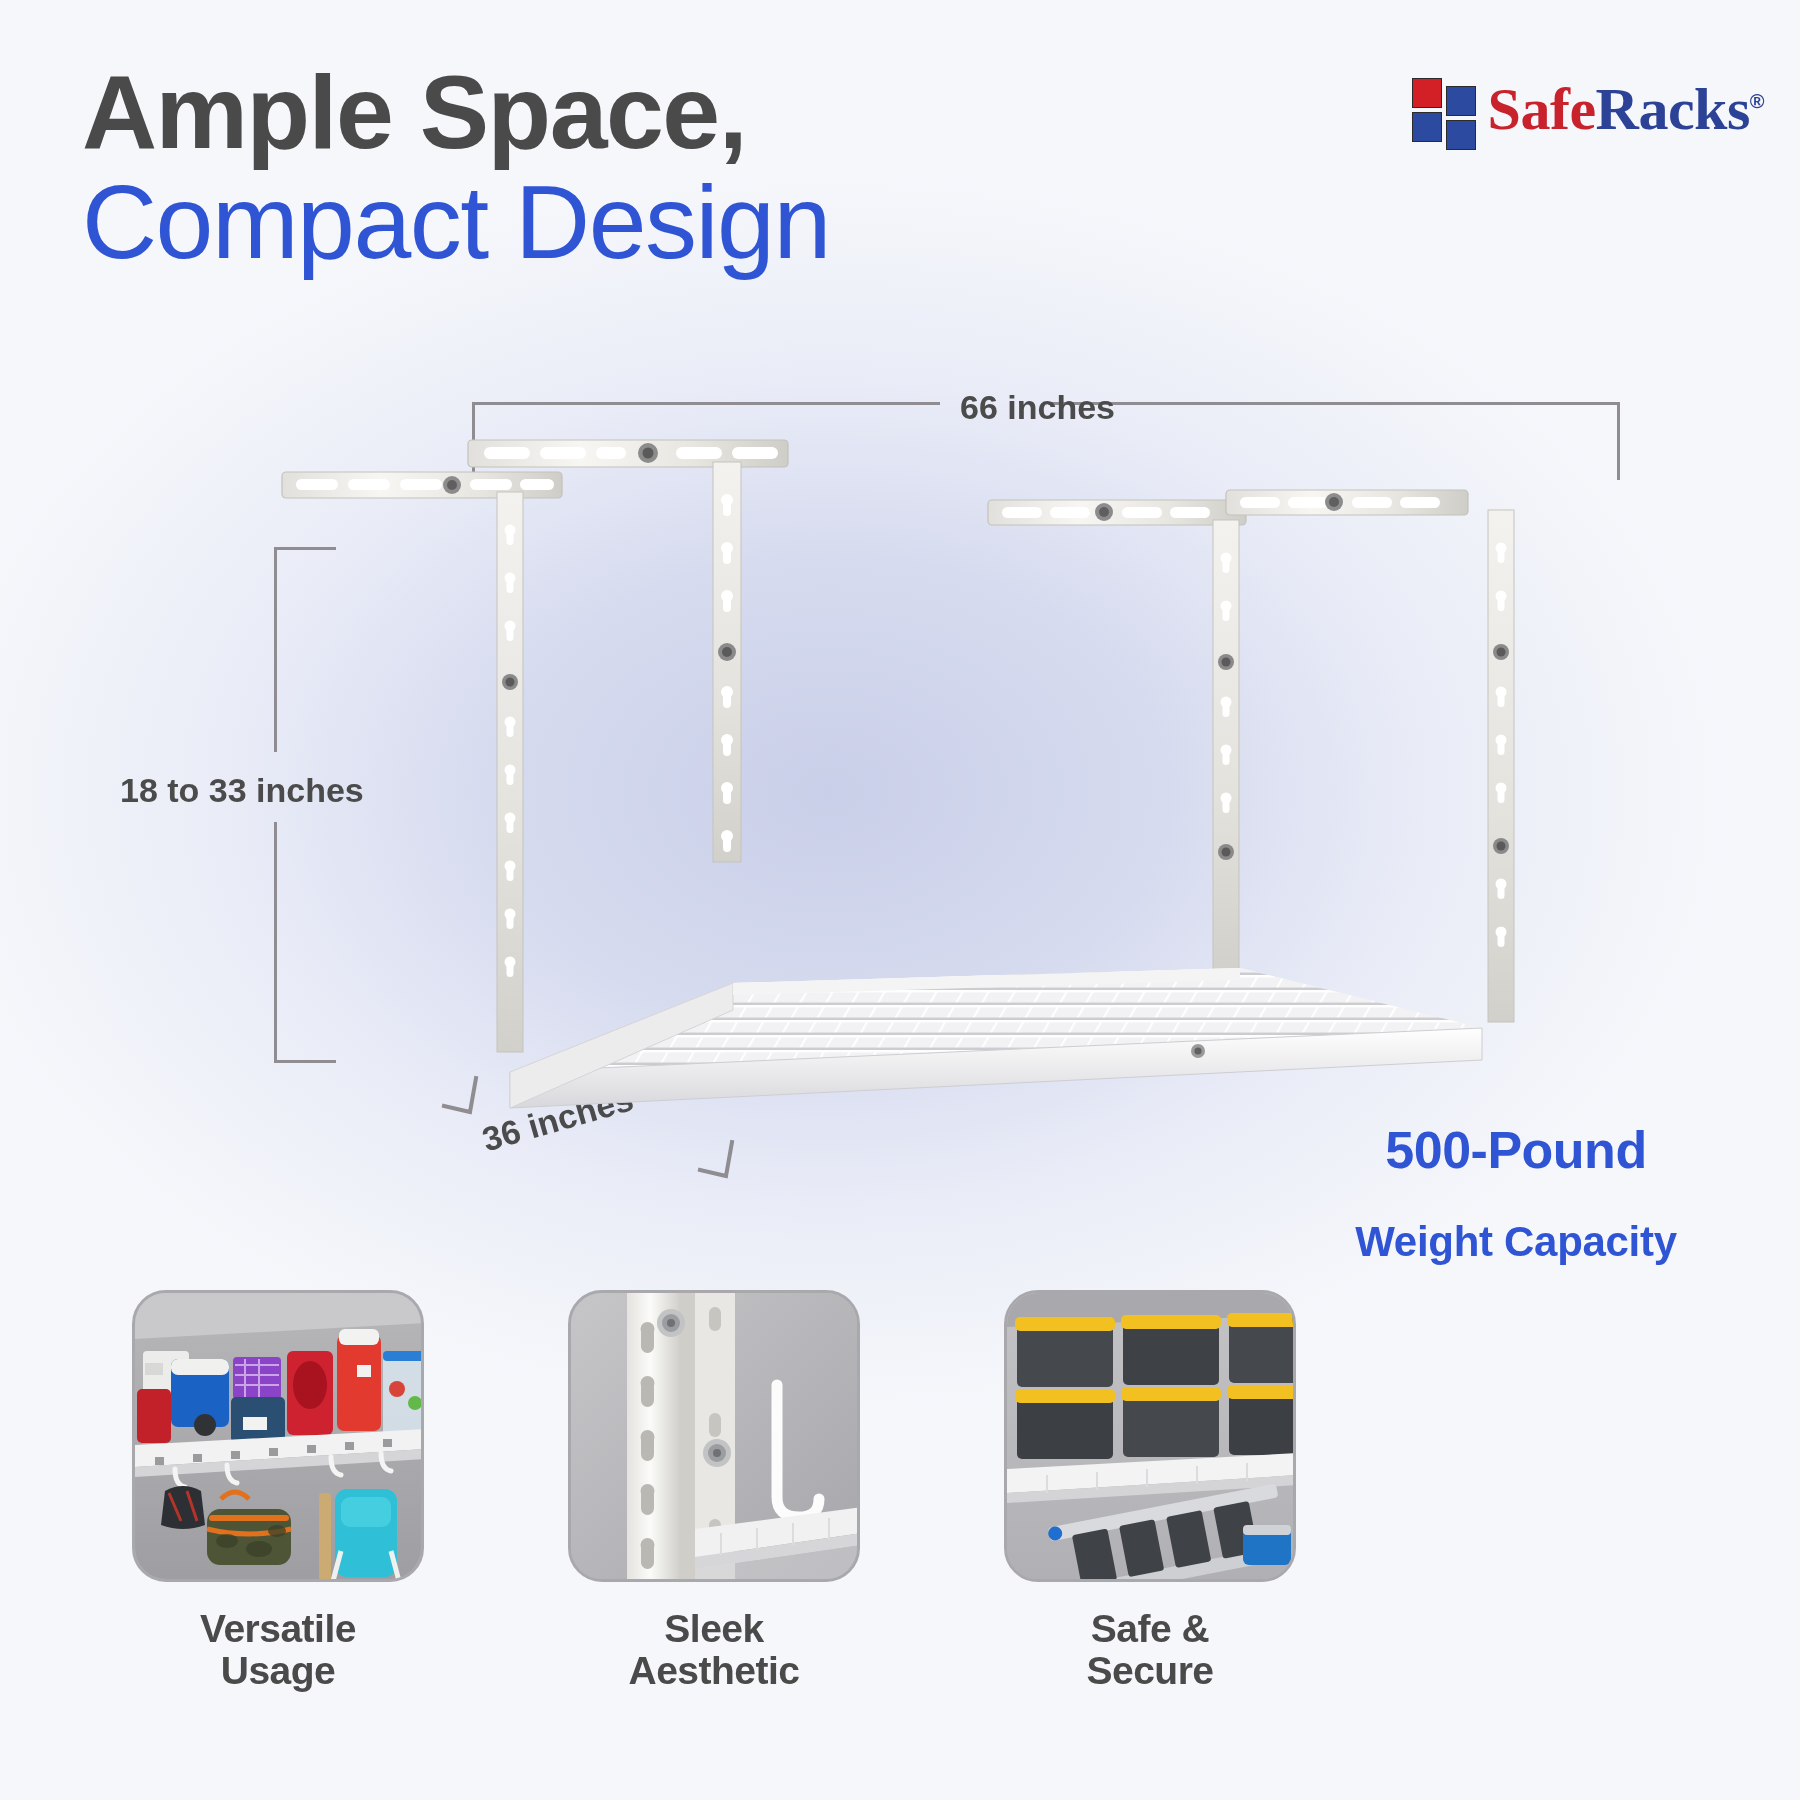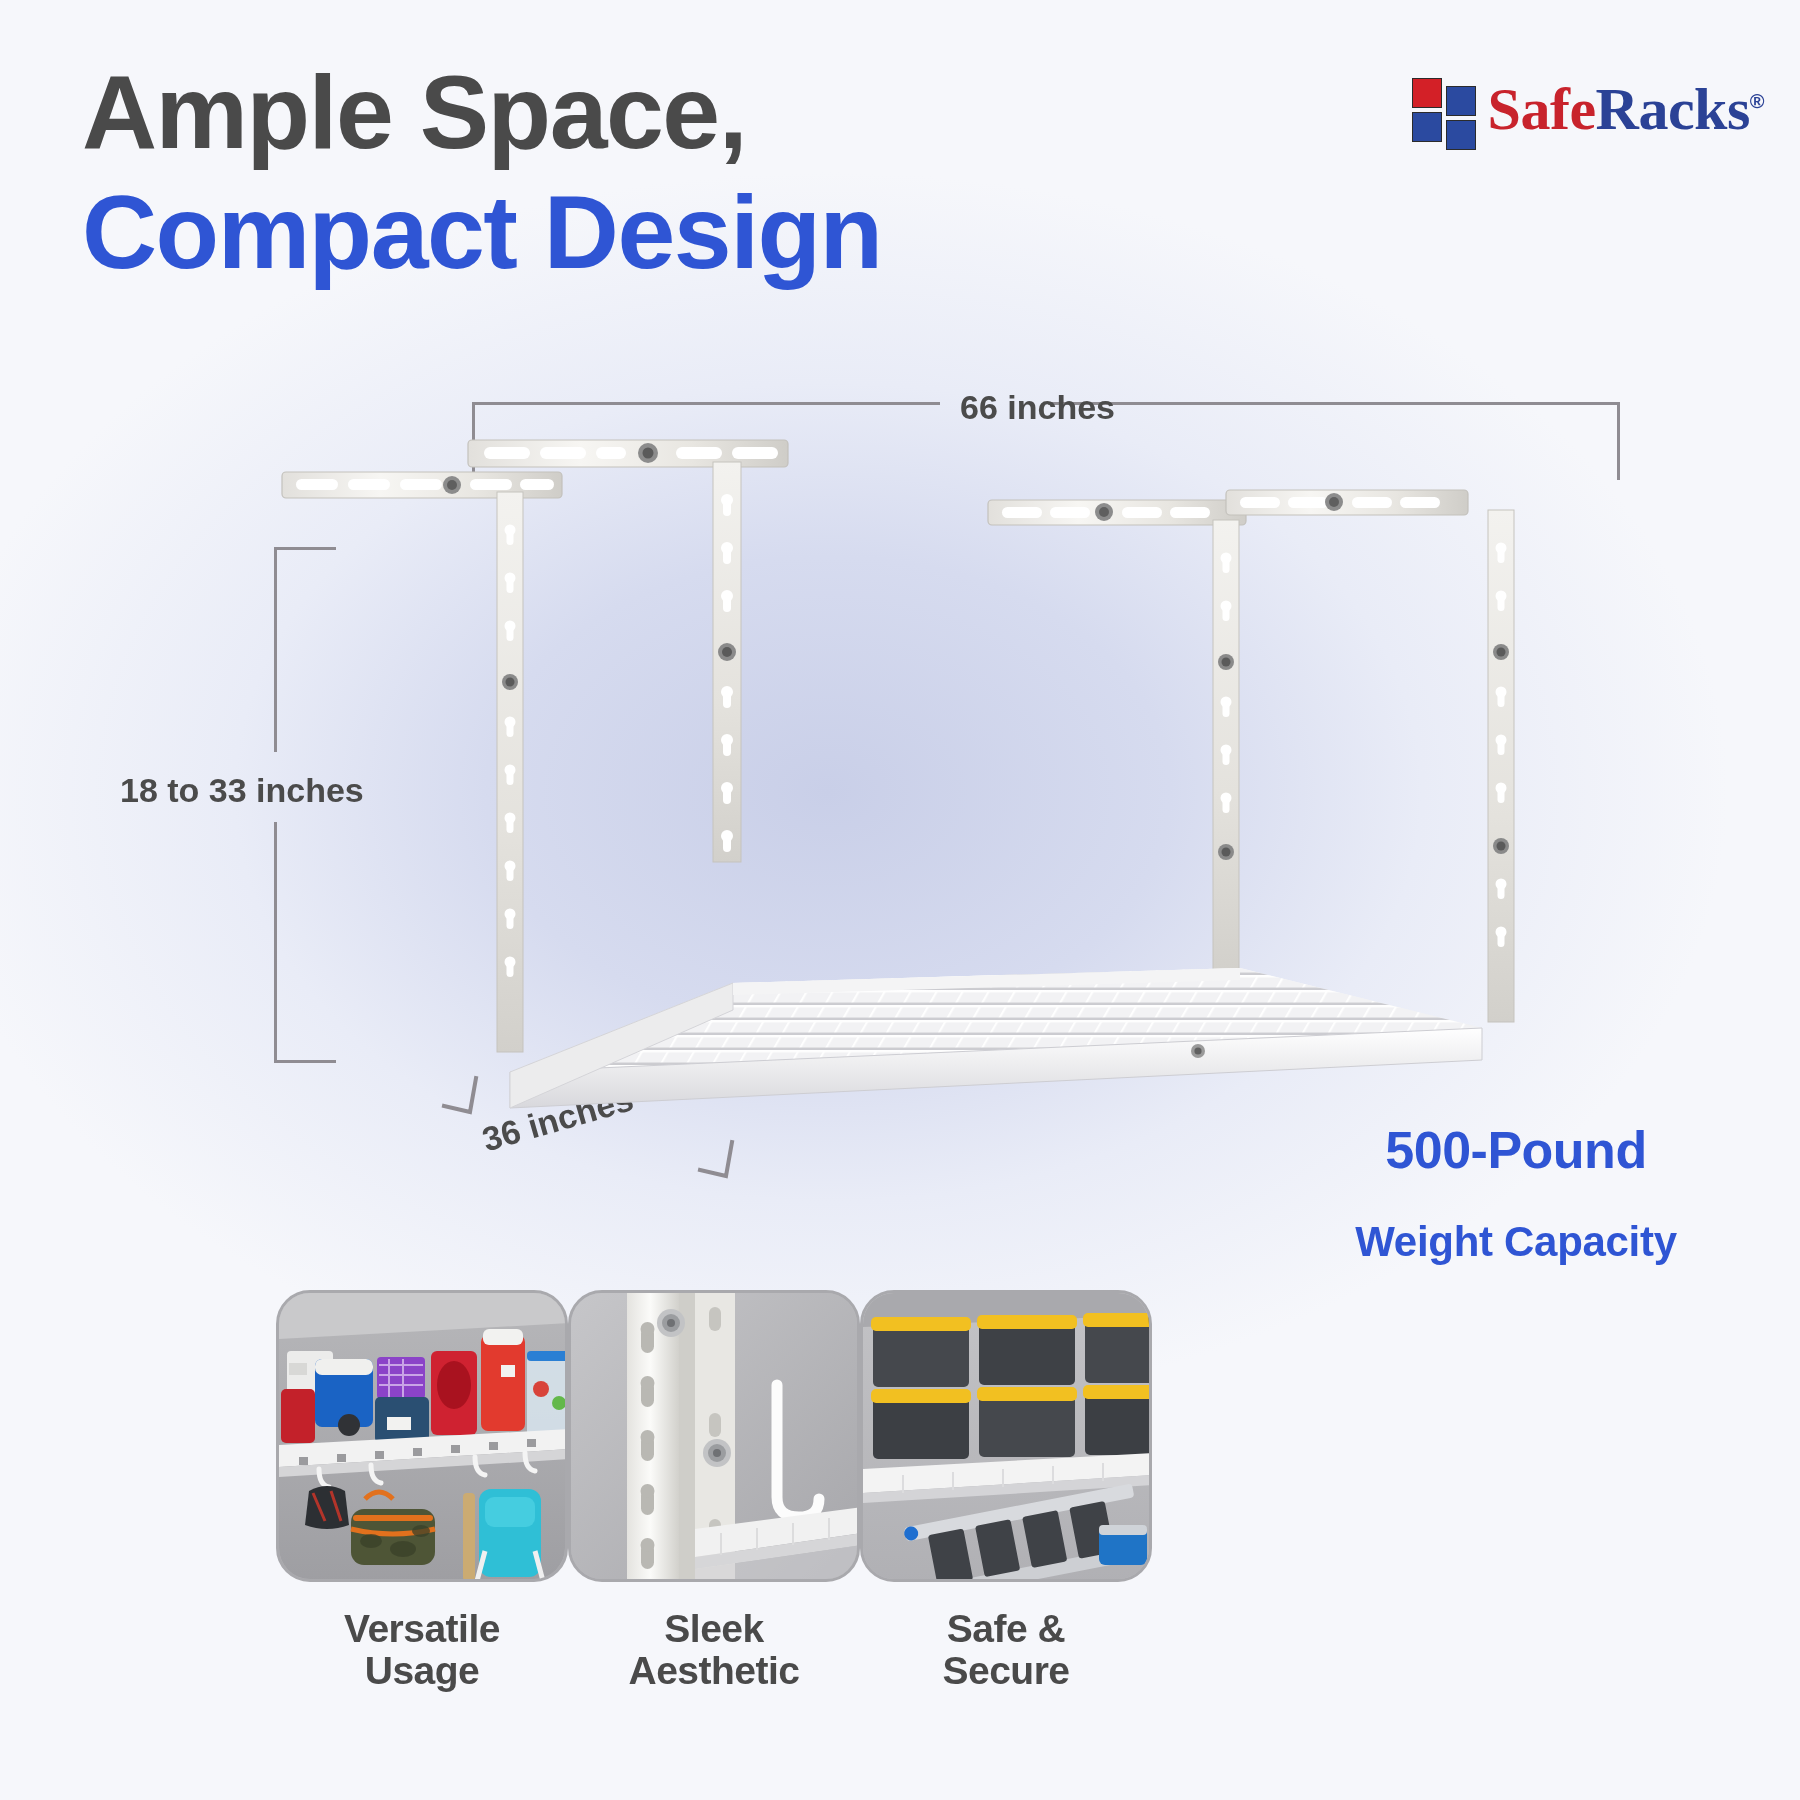--- a/index.html
+++ b/index.html
@@ -15,22 +15,22 @@
       linear-gradient(160deg,#f9fafd 0%,#eef0f9 45%,#f8f9fc 100%);
   }
 
   
   .headline{position:absolute;left:82px;top:62px;width:1120px;}
   .headline .l1{
     font-size:104px;line-height:0.98;font-weight:700;color:#4a4a4a;
     letter-spacing:-1.5px;
   }
   .headline .l2{
-    font-size:104px;line-height:1.0;font-weight:700;color:#2f55d4;
-    letter-spacing:-1.5px;margin-top:16px;
+    font-size:104px;line-height:1.0;font-weight:400;color:#2f55d4;
+    letter-spacing:-1.5px;margin-top:6px;
   }
 
   .logo{position:absolute;right:36px;top:78px;display:flex;align-items:center;gap:10px;}
   .logo-mark{position:relative;width:66px;height:62px;}
   .logo-mark i{position:absolute;display:block;border:1.5px solid #2b2b2b;box-sizing:border-box;}
   .sq-r{left:0;top:0;width:30px;height:30px;background:#d32027;}
   .sq-b1{left:34px;top:8px;width:30px;height:30px;background:#2b4aa0;}
   .sq-b2{left:0;top:34px;width:30px;height:30px;background:#2b4aa0;}
   .sq-b3{left:34px;top:42px;width:30px;height:30px;background:#2b4aa0;}
   .logo-text{
@@ -53,21 +53,21 @@
 
   
   .rack{position:absolute;left:0;top:0;width:1800px;height:1220px;}
 
   
   .capacity{position:absolute;left:1326px;top:1124px;text-align:center;width:380px;color:#2f55d4;}
   .capacity .big{font-size:52px;font-weight:700;line-height:1.02;letter-spacing:-0.5px;}
   .capacity .small{font-size:42px;font-weight:700;line-height:1.05;letter-spacing:-0.3px;margin-top:43px;}
 
   
-  .features{position:absolute;left:0;top:1290px;width:1428px;display:flex;justify-content:center;}
+  .features{position:absolute;left:0;top:1290px;width:1428px;display:flex;justify-content:center;gap:144px;}
   .feat{width:292px;}
   .thumb{
     width:292px;height:292px;border-radius:34px;overflow:hidden;position:relative;
     border:3px solid #a9a9ad;background:#b9b9bc;box-sizing:border-box;
   }
   .cap{
     margin-top:26px;text-align:center;font-size:39px;font-weight:700;
     color:#4a4a4a;line-height:1.08;letter-spacing:-0.5px;
   }
 </style>

